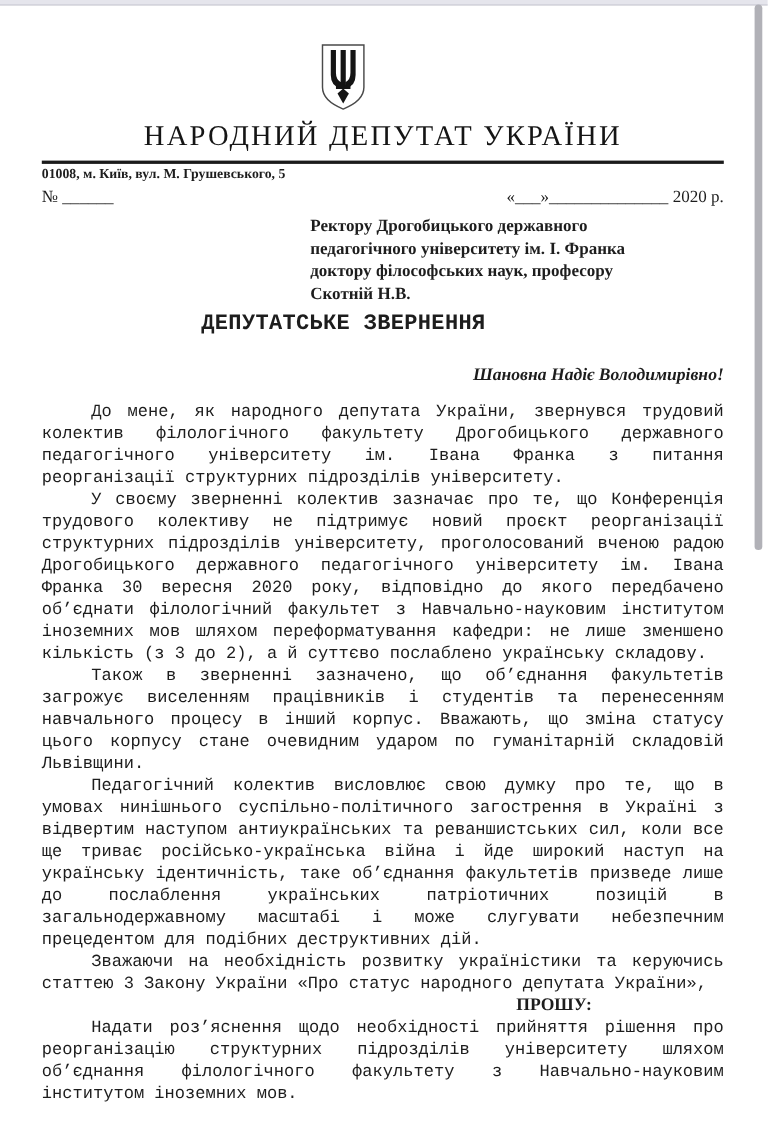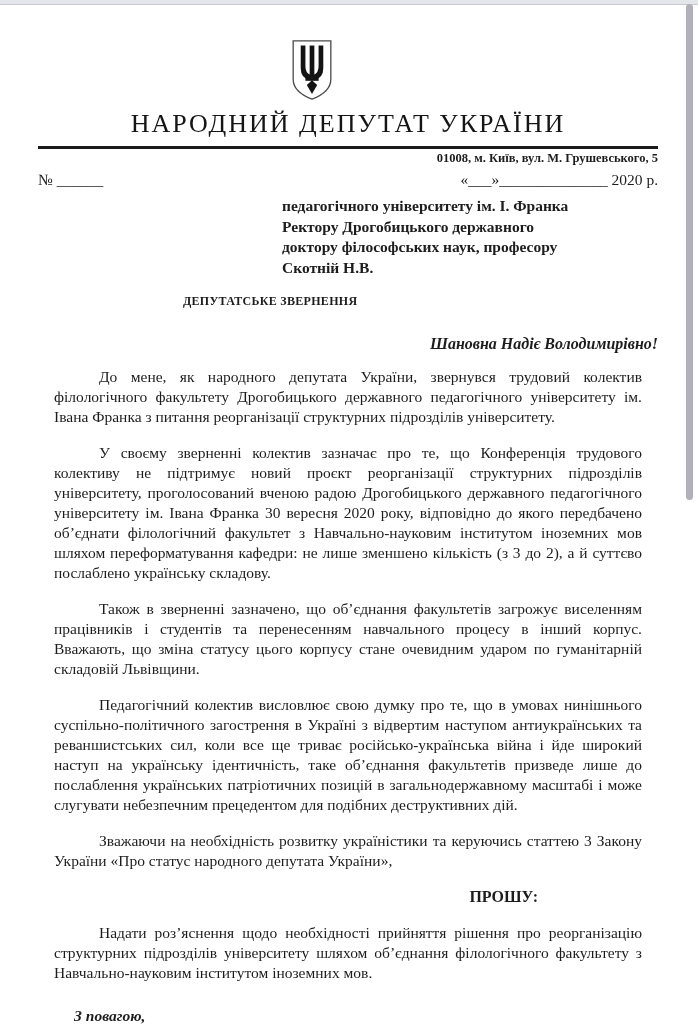--- a/index.html
+++ b/index.html
@@ -37,59 +37,61 @@
   .lh-title {
     text-align: center;
     font-size: 26px;
     letter-spacing: 2px;
     margin-top: 7px;
     white-space: nowrap;
     color: #151515;
   }
   .lh-rule { border: none; border-top: 3px solid #1b1b1b; margin: 7px 0 0 0; }
   .lh-address {
-    text-align: right;
+    text-align: left;
     font-weight: bold;
     font-size: 12.5px;
     margin-top: 2px;
   }
   .ref-line {
     display: flex; justify-content: space-between;
     font-size: 15.5px;
     margin-top: 5px;
   }
   .addressee {
     margin-left: 244px;
     margin-top: 7px;
     font-size: 15.5px;
     line-height: 20.5px;
     font-weight: bold;
   }
   .addr-street { font-weight: normal; font-style: italic; }
   .doc-title {
     margin-left: 145px;
-    margin-top: 16px;
+    margin-top: 5px;
     font-weight: bold;
-    font-size: 12px;
+    font-size: 20px;
     letter-spacing: 0.3px;
+    font-family: Liberation Mono, monospace;
   }
   .salutation {
     margin-left: 147px;
     margin-top: 26px;
     font-weight: bold;
     font-style: italic;
     font-size: 16px;
     text-align: right;
   }
   .body-par {
-    margin: 16px;
+    margin: 0;
     text-indent: 45px;
     text-align: justify;
     font-size: 15.5px;
     line-height: 20px;
+    font-family: Liberation Mono, monospace;
   }
   .first-par { margin-top: 14px; }
   .request-heading {
     text-align: right;
     margin-right: 120px;
     font-weight: bold;
     font-size: 16px;
     line-height: 20px;
   }
   .sig-closing {
@@ -132,22 +134,22 @@
       <div class="lh-rule"></div>
       <div class="lh-address">01008, м. Київ, вул. М. Грушевського, 5</div>
     </div>
 
     <div class="ref-line">
       <span>№ ______</span>
       <span>«___»______________ 2020 р.</span>
     </div>
 
     <div class="addressee">
+      <div>Ректору Дрогобицького державного</div>
       <div>педагогічного університету ім. І. Франка</div>
-      <div>Ректору Дрогобицького державного</div>
       <div>доктору філософських наук, професору</div>
       <div>Скотній Н.В.</div>
     </div>
 
     <div class="doc-title">ДЕПУТАТСЬКЕ ЗВЕРНЕННЯ</div>
 
     <div class="salutation">Шановна Надіє Володимирівно!</div>
 
     <p class="body-par first-par">До мене, як народного депутата України, звернувся трудовий колектив філологічного факультету Дрогобицького державного педагогічного університету ім. Івана Франка з питання реорганізації структурних підрозділів університету.</p>
     <p class="body-par">У своєму зверненні колектив зазначає про те, що Конференція трудового колективу не підтримує новий проєкт реорганізації структурних підрозділів університету, проголосований вченою радою Дрогобицького державного педагогічного університету ім. Івана Франка 30 вересня 2020 року, відповідно до якого передбачено об’єднати філологічний факультет з Навчально-науковим інститутом іноземних мов шляхом переформатування кафедри: не лише зменшено кількість (з 3 до 2), а й суттєво послаблено українську складову.</p>

